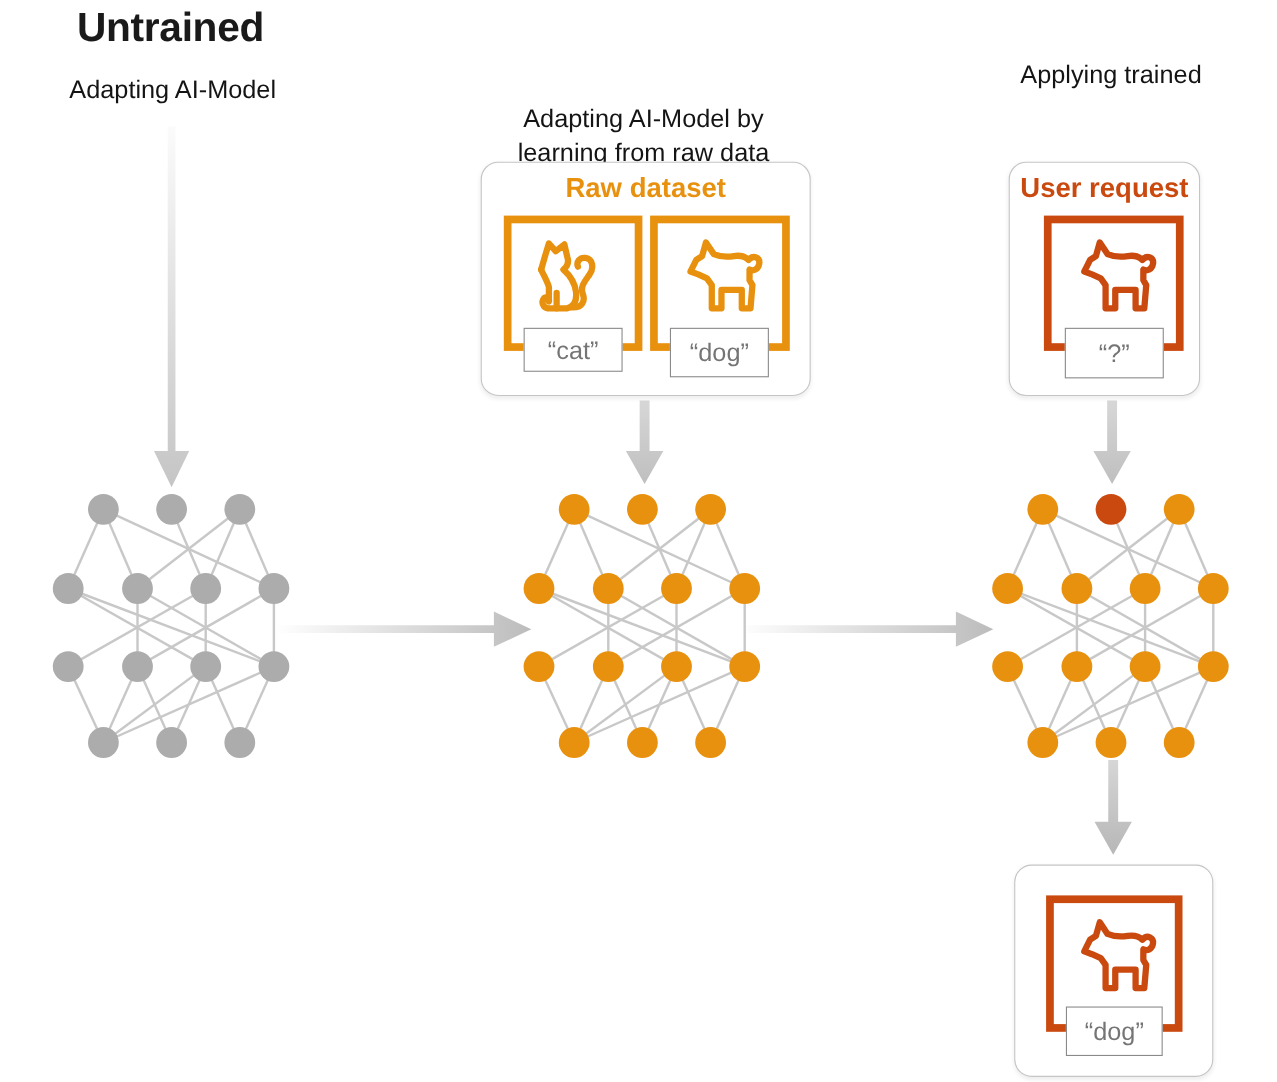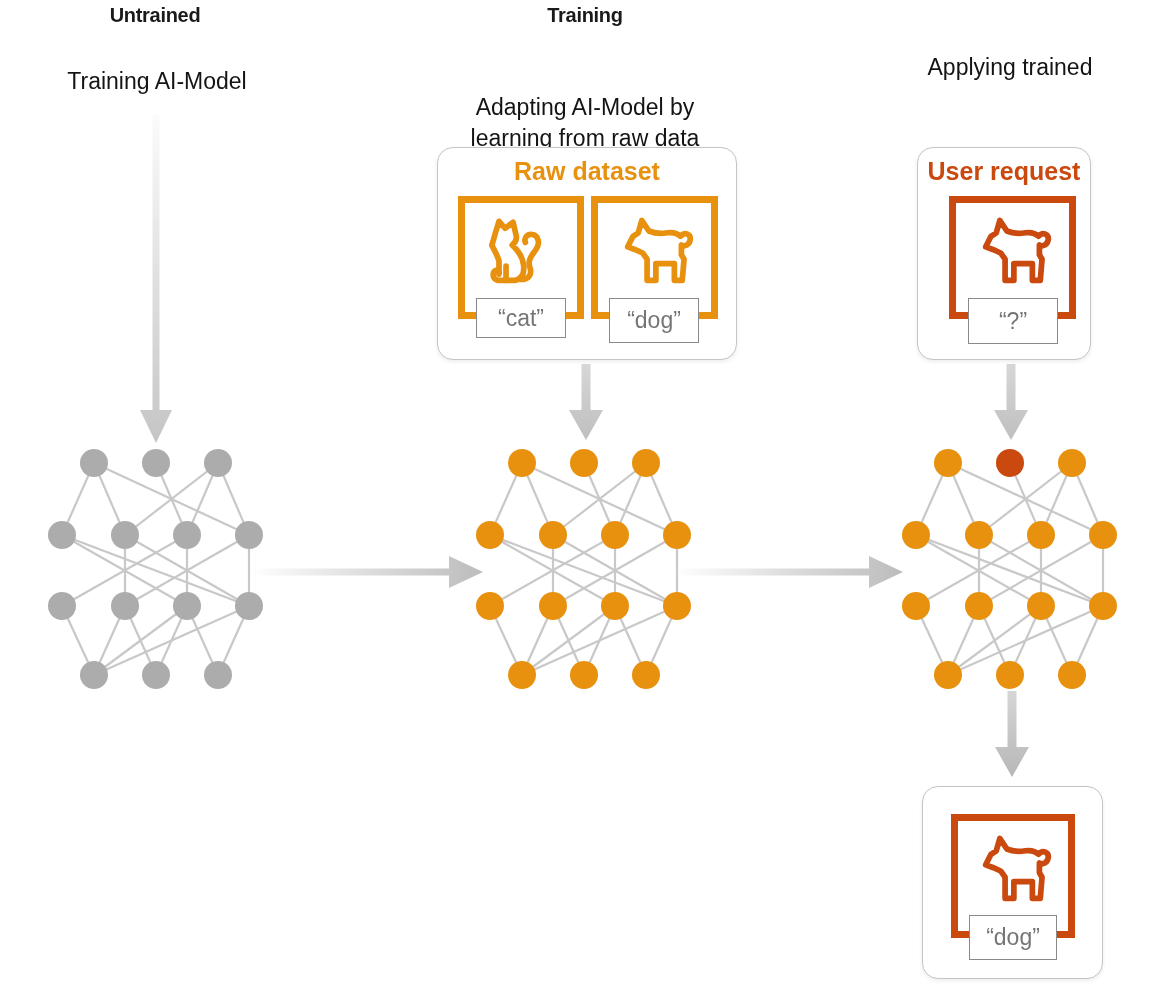--- a/index.html
+++ b/index.html
@@ -1,21 +1,21 @@
 <!DOCTYPE html>
 <html style="--accent: #E8910F; --accent-dark: #C9490F;"><head>
 <meta charset="utf-8">
 <style>
   html,body{margin:0;padding:0;background:#ffffff;}
   #canvas{
     position:relative;width:1161px;height:984px;background:#ffffff;
     font-family:"Liberation Sans",sans-serif;overflow:hidden;
   }
   .col-title{
-    position:absolute;font-size:20px;font-weight:bold;color:#1a1a1a;
+    position:absolute;font-size:37px;font-weight:bold;color:#1a1a1a;
     text-align:center;letter-spacing:-0.3px;
   }
   .col-sub{
     position:absolute;font-size:23px;color:#141414;text-align:center;line-height:31px;
   }
   .panel{
     position:absolute;background:#fff;border:1.5px solid #c5c5c5;border-radius:16px;
     box-shadow:0 2px 4px rgba(0,0,0,0.07);box-sizing:border-box;padding-left:32px;
   }
   .panel-title{
@@ -68,23 +68,22 @@
     </defs>
     <path fill="url(#gv1)" d="M152.5 115 L152.5 410 L140 410 L156 443 L172 410 L159.5 410 L159.5 115 Z"></path>
     <path fill="url(#gv2)" d="M581.5 364 L581.5 410 L569 410 L586 440 L603 410 L590.5 410 L590.5 364 Z"></path>
     <path fill="url(#gv2)" d="M1006.5 364 L1006.5 410 L994 410 L1011 440 L1028 410 L1015.5 410 L1015.5 364 Z"></path>
     <path fill="url(#gh1)" d="M250 568.5 L449 568.5 L449 556 L483 572 L449 588 L449 575.5 L250 575.5 Z"></path>
     <path fill="url(#gh2)" d="M678 568.5 L869 568.5 L869 556 L903 572 L869 588 L869 575.5 L678 575.5 Z"></path>
     <path fill="url(#gv3)" d="M1007.5 691 L1007.5 747 L995 747 L1012 777 L1029 747 L1016.5 747 L1016.5 691 Z"></path>
   </svg>
 
   <div class="col-title" style="left:35px;top:4px;width:240px;">Untrained</div>
-  <div class="col-sub" style="left:37px;top:66px;width:240px;">Training AI-Model</div>
-
-  <div class="col-title" style="left:465px;top:4px;width:240px;">Training</div>
+  <div class="col-sub" style="left:37px;top:66px;width:240px;">Adapting AI-Model</div>
+
   <div class="col-sub" style="left:435px;top:52px;width:300px;margin-top:40px;">
     <div>Adapting AI-Model by</div>
     <div>learning from raw data</div>
   </div>
 
   <div class="col-sub" style="left:860px;top:52px;width:300px;">
     <div>Applying trained</div>
   </div>
 
   <div class="panel" style="left:437px;top:147px;width:300px;height:213px;">

